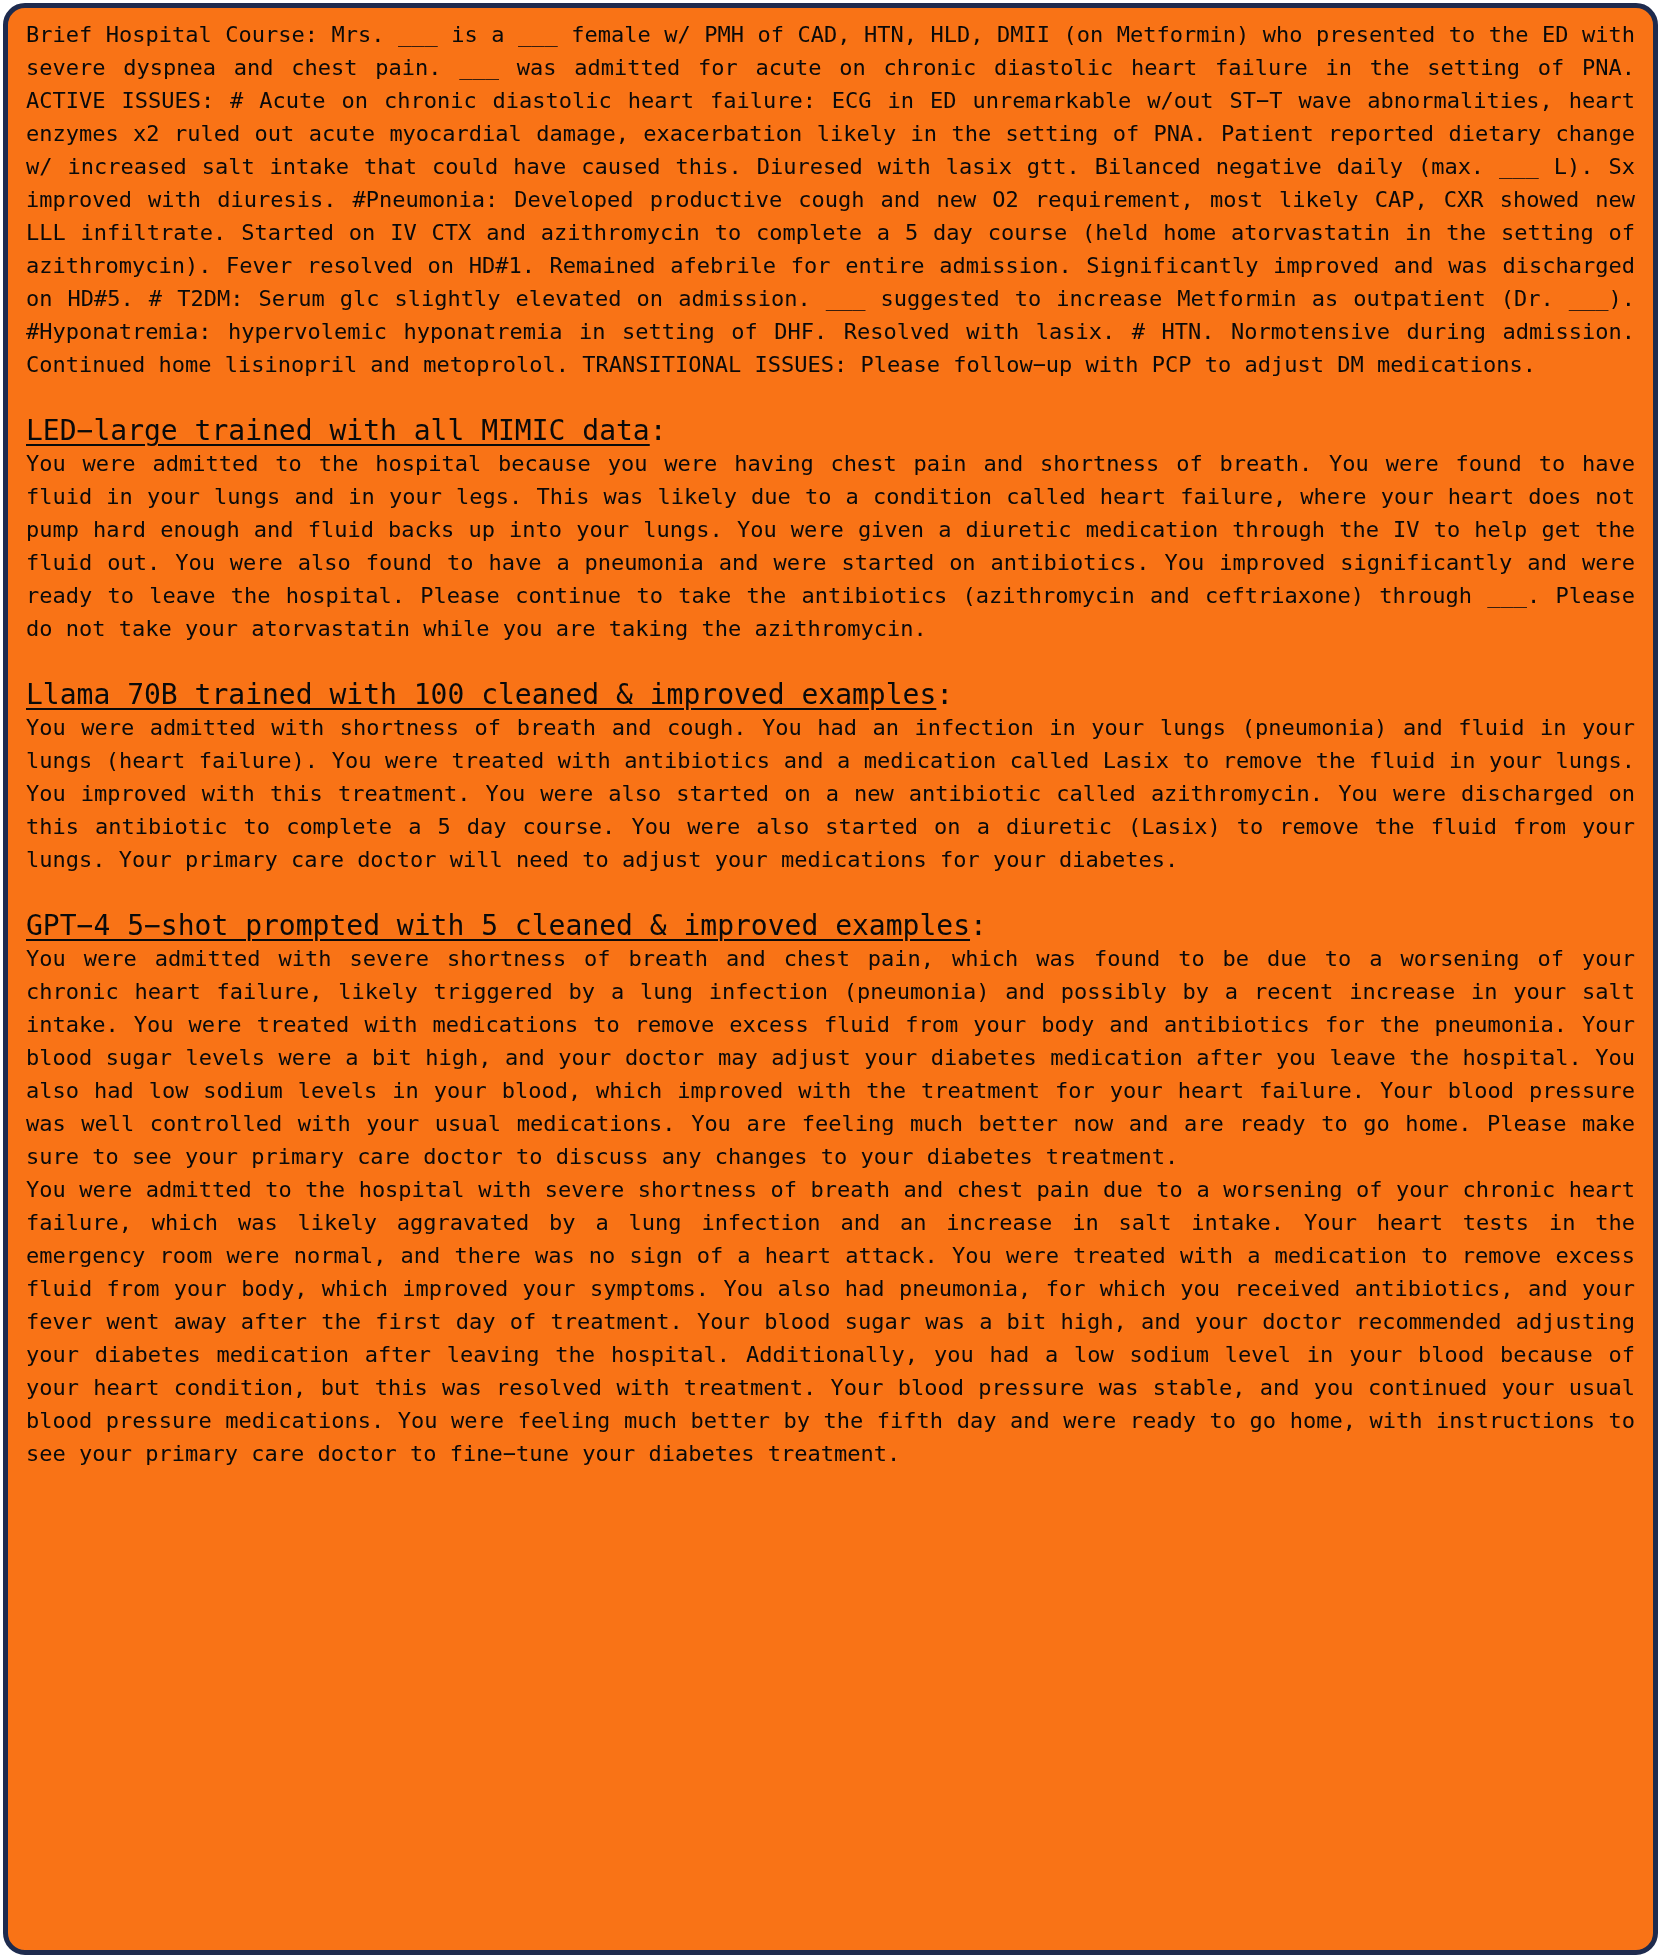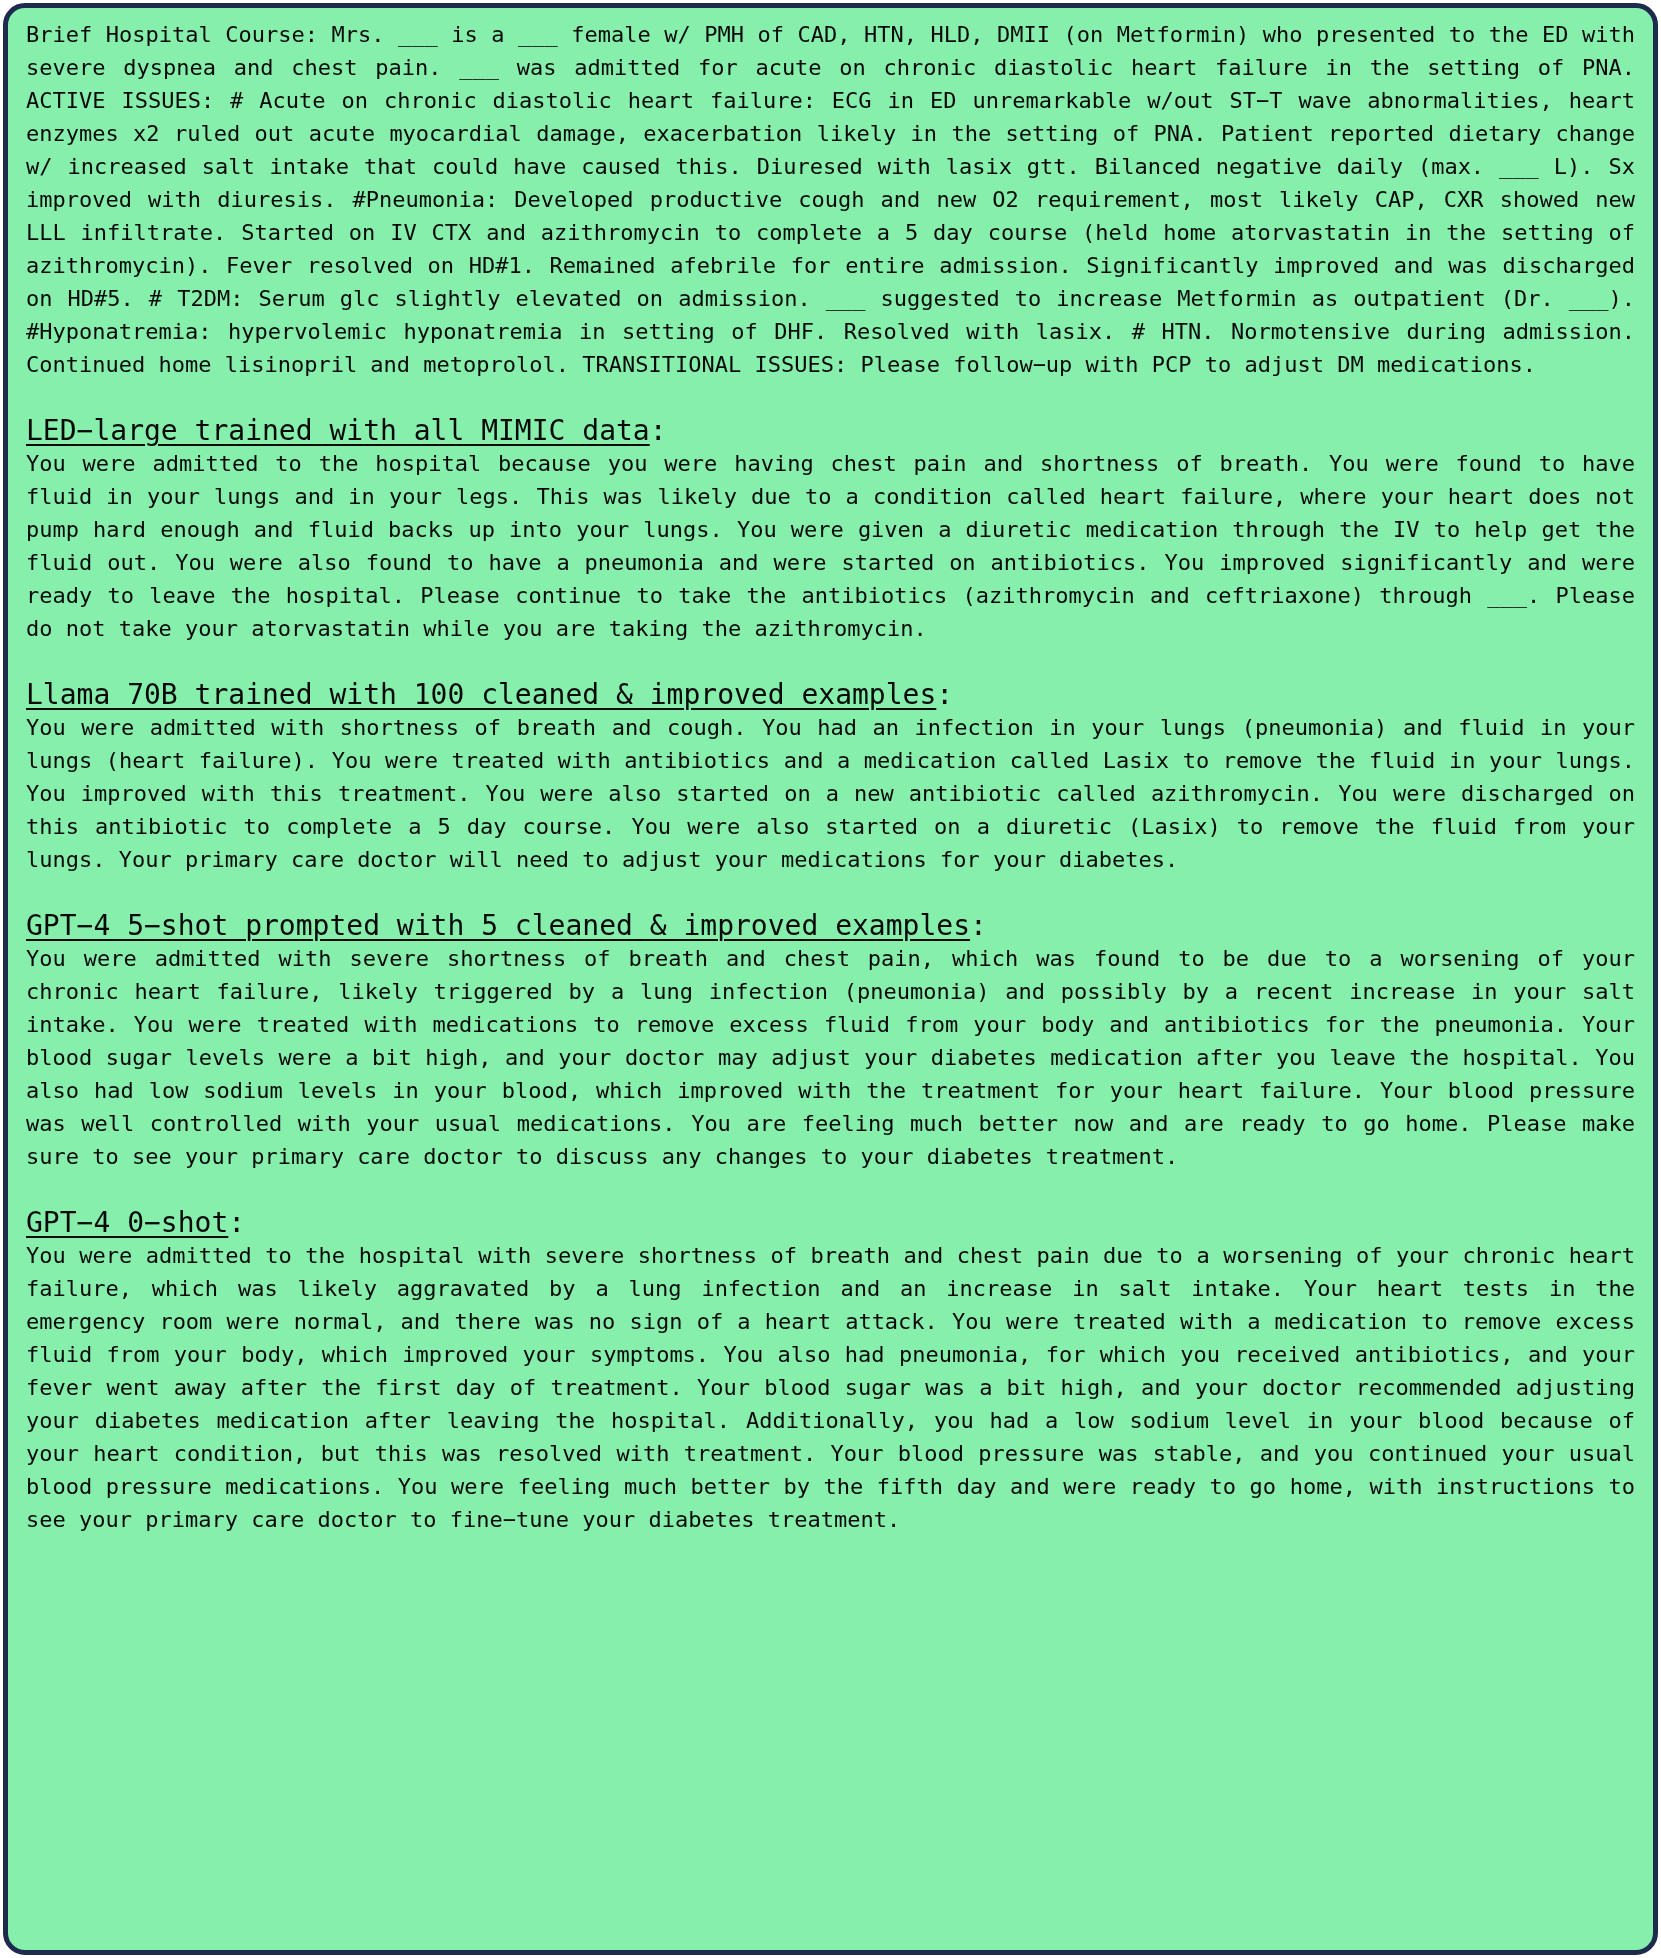--- a/index.html
+++ b/index.html
@@ -15,21 +15,21 @@
   }
   .figure-frame {
     position: absolute;
     left: 3px;
     top: 3px;
     width: 1655px;
     height: 1952px;
     box-sizing: border-box;
     border: 5px solid #1e2b4e;
     border-radius: 22px;
-    background: #86efac;
+    background: #f97316;
     padding: 10px 18px 14px 18px;
     overflow: hidden;
   }
   .doc-text {
     font-size: 22px;
     line-height: 33px;
     color: #0a0a0a;
     text-align: justify;
   }
   p.body-par {
@@ -59,17 +59,16 @@
 
     <h2 class="section-heading"><span class="underlined">LED−large trained with all MIMIC data</span><span>:</span></h2>
     <p class="body-par">You were admitted to the hospital because you were having chest pain and shortness of breath. You were found to have fluid in your lungs and in your legs. This was likely due to a condition called heart failure, where your heart does not pump hard enough and fluid backs up into your lungs. You were given a diuretic medication through the IV to help get the fluid out. You were also found to have a pneumonia and were started on antibiotics. You improved significantly and were ready to leave the hospital. Please continue to take the antibiotics (azithromycin and ceftriaxone) through ___. Please do not take your atorvastatin while you are taking the azithromycin.</p>
 
     <h2 class="section-heading"><span class="underlined">Llama 70B trained with 100 cleaned &amp; improved examples</span><span>:</span></h2>
     <p class="body-par">You were admitted with shortness of breath and cough. You had an infection in your lungs (pneumonia) and fluid in your lungs (heart failure). You were treated with antibiotics and a medication called Lasix to remove the fluid in your lungs. You improved with this treatment. You were also started on a new antibiotic called azithromycin. You were discharged on this antibiotic to complete a 5 day course. You were also started on a diuretic (Lasix) to remove the fluid from your lungs.  Your primary care doctor will need to adjust your medications for your diabetes.</p>
 
     <h2 class="section-heading"><span class="underlined">GPT−4 5−shot prompted with 5 cleaned &amp; improved examples</span><span>:</span></h2>
     <p class="body-par">You were admitted with severe shortness of breath and chest pain, which was found to be due to a worsening of your chronic heart failure, likely triggered by a lung infection (pneumonia) and possibly by a recent increase in your salt intake. You were treated with medications to remove excess fluid from your body and antibiotics for the pneumonia. Your blood sugar levels were a bit high, and your doctor may adjust your diabetes medication after you leave the hospital. You also had low sodium levels in your blood, which improved with the treatment for your heart failure. Your blood pressure was well controlled with your usual medications. You are feeling much better now and are ready to go home. Please make sure to see your primary care doctor to discuss any changes to your diabetes treatment.</p>
 
-    <h2 class="section-heading"><span class="underlined">GPT−4 0−shot</span><span>:</span></h2>
     <p class="body-par">You were admitted to the hospital with severe shortness of breath and chest pain due to a worsening of your chronic heart failure, which was likely aggravated by a lung infection and an increase in salt intake. Your heart tests in the emergency room were normal, and there was no sign of a heart attack. You were treated with a medication to remove excess fluid from your body, which improved your symptoms. You also had pneumonia, for which you received antibiotics, and your fever went away after the first day of treatment. Your blood sugar was a bit high, and your doctor recommended adjusting your diabetes medication after leaving the hospital. Additionally, you had a low sodium level in your blood because of your heart condition, but this was resolved with treatment. Your blood pressure was stable, and you continued your usual blood pressure medications. You were feeling much better by the fifth day and were ready to go home, with instructions to see your primary care doctor to fine−tune your diabetes treatment.</p>
 
   </div>
 </div>
 
 </body></html>

